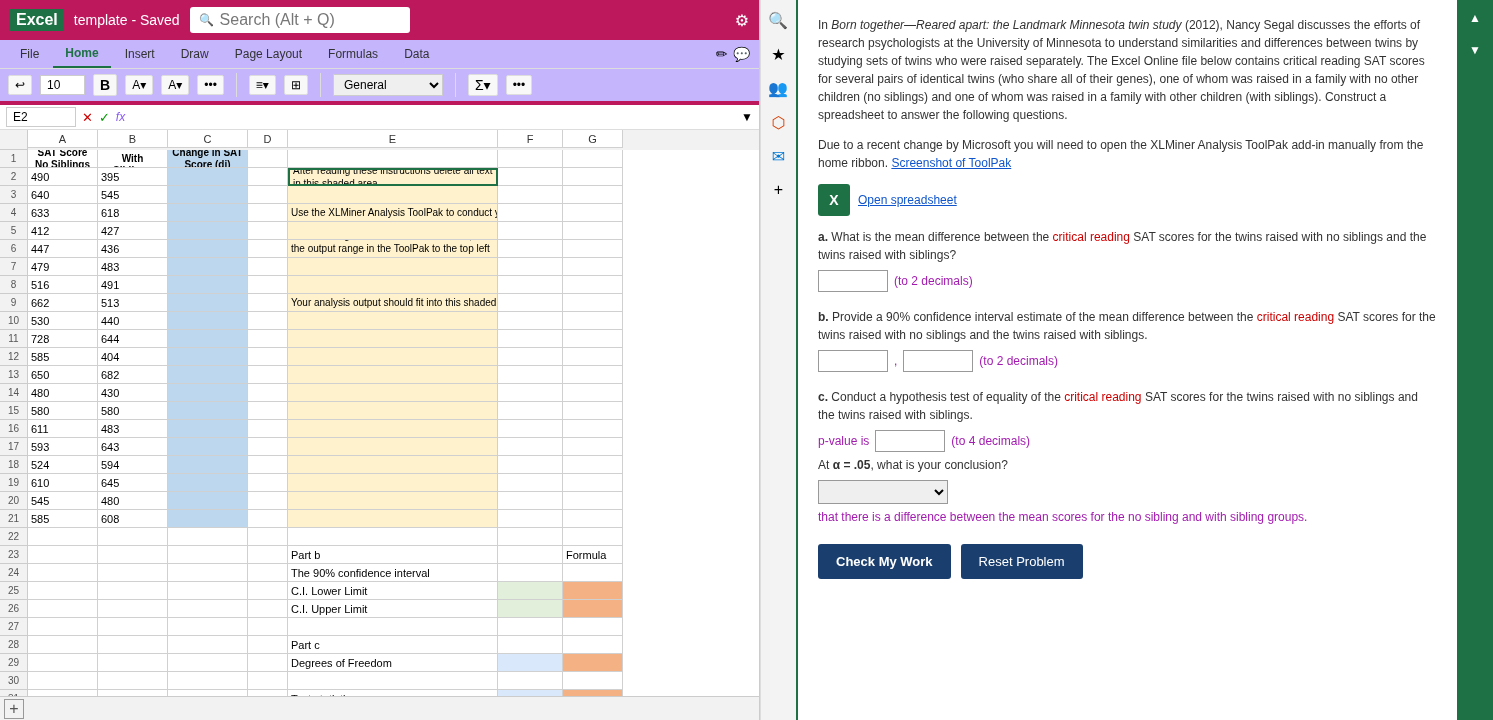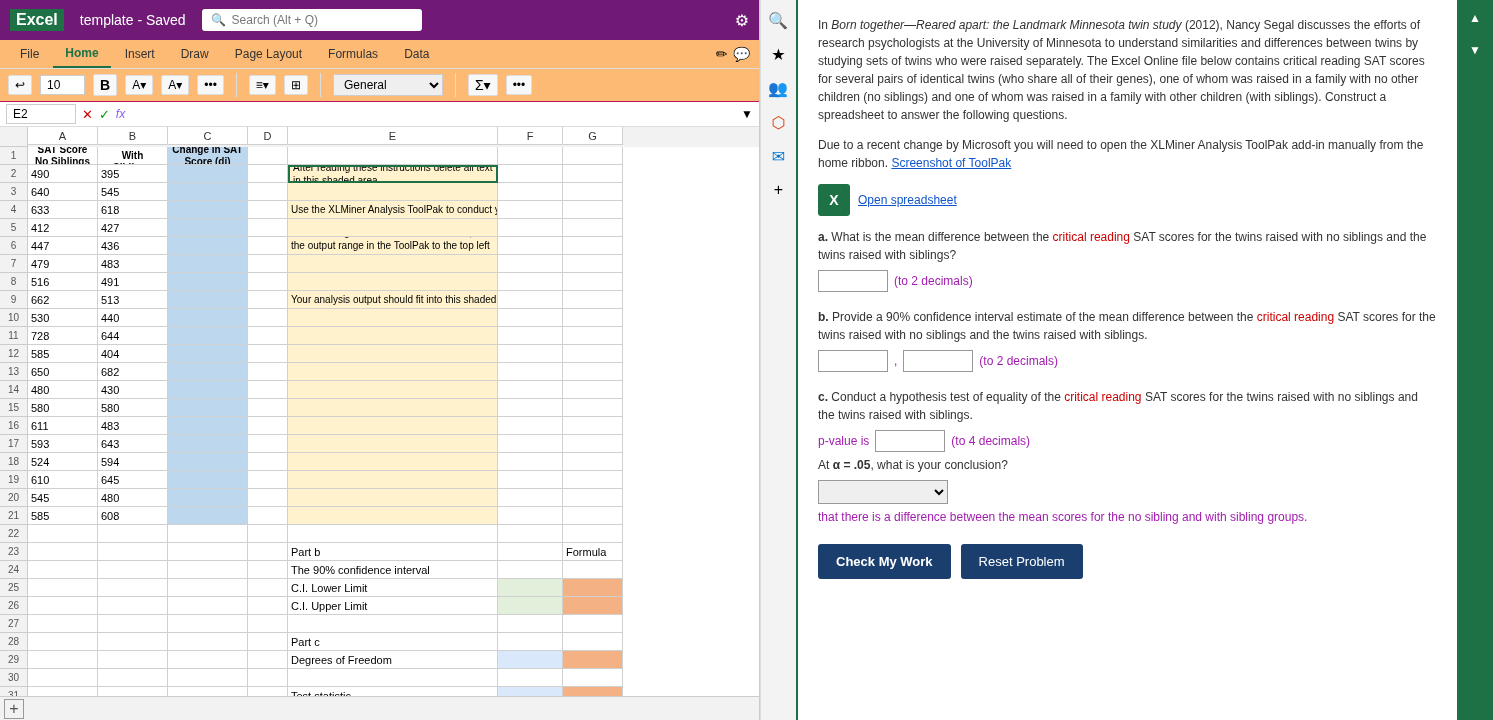--- a/index.html
+++ b/index.html
@@ -2,30 +2,30 @@
 <html><head>
   <meta charset="utf-8">
   <style>
     * { box-sizing: border-box; margin: 0; padding: 0; }
     body { font-family: 'Segoe UI', Arial, sans-serif; font-size: 12px; background: #f3f3f3; display: flex; width: 1493px; height: 720px; overflow: hidden; }
 
     
     #excel-panel { width: 760px; height: 720px; background: #fff; display: flex; flex-direction: column; border-right: 1px solid #ccc; }
 
     
-    .title-bar { background: #701a75; height: 40px; display: flex; align-items: center; padding: 0 10px; gap: 16px; }
+    .title-bar { background: #be185d; height: 40px; display: flex; align-items: center; padding: 0 10px; gap: 10px; }
     .excel-logo { color: #fff; font-weight: bold; font-size: 16px; background: #1e7145; padding: 2px 6px; }
     .file-title { color: #fff; font-size: 14px; }
     .search-box { background: #fff; border-radius: 3px; padding: 4px 10px; width: 220px; display: flex; align-items: center; gap: 5px; color: #555; font-size: 12px; }
     .search-icon-tb { color: #555; font-size: 12px; }
     .title-bar-right { margin-left: auto; display: flex; gap: 10px; align-items: center; }
     .gear-icon { color: #fff; font-size: 16px; cursor: pointer; }
 
     
-    .ribbon { background: #fdba74; border-bottom: 1px solid #be185d; }
+    .ribbon { background: #c4b5fd; border-bottom: 4px solid #be185d; }
     .ribbon-tabs { display: flex; align-items: center; padding: 0 8px; border-bottom: 1px solid #ddd; gap: 2px; }
     .ribbon-tab { padding: 6px 12px; font-size: 12px; cursor: pointer; color: #333; }
     .ribbon-tab.active { color: #1e7145; border-bottom: 2px solid #1e7145; font-weight: 600; }
     .ribbon-tools { display: flex; align-items: center; padding: 4px 8px; gap: 8px; }
     .ribbon-btn { padding: 2px 6px; font-size: 12px; border: 1px solid #ddd; background: #f8f8f8; cursor: pointer; border-radius: 2px; }
     .ribbon-bold { font-weight: bold; font-size: 14px; }
     .font-size-box { border: 1px solid #ccc; padding: 2px 6px; width: 45px; font-size: 12px; }
     .separator { width: 1px; height: 24px; background: #ddd; margin: 0 4px; }
     .format-select { border: 1px solid #ccc; padding: 2px 6px; font-size: 12px; width: 110px; }
     .sigma-btn { font-size: 14px; }
@@ -97,21 +97,21 @@
 </head>
 <body>
 
 <div id="excel-panel">
 
   <div class="title-bar">
     <span class="excel-logo">Excel</span>
     <span class="file-title">template - Saved</span>
     <div class="search-box">
       <span class="search-icon-tb">🔍</span>
-      <span style="color:#777;font-size:12px;">Search (Alt + Q)</span>
+      <span style="color:#777;font-size:16px;">Search (Alt + Q)</span>
     </div>
     <div class="title-bar-right">
       <span class="gear-icon">⚙</span>
     </div>
   </div>
 
   <div class="ribbon">
     <div class="ribbon-tabs">
       <span class="ribbon-tab">File</span>
       <span class="ribbon-tab active">Home</span>

